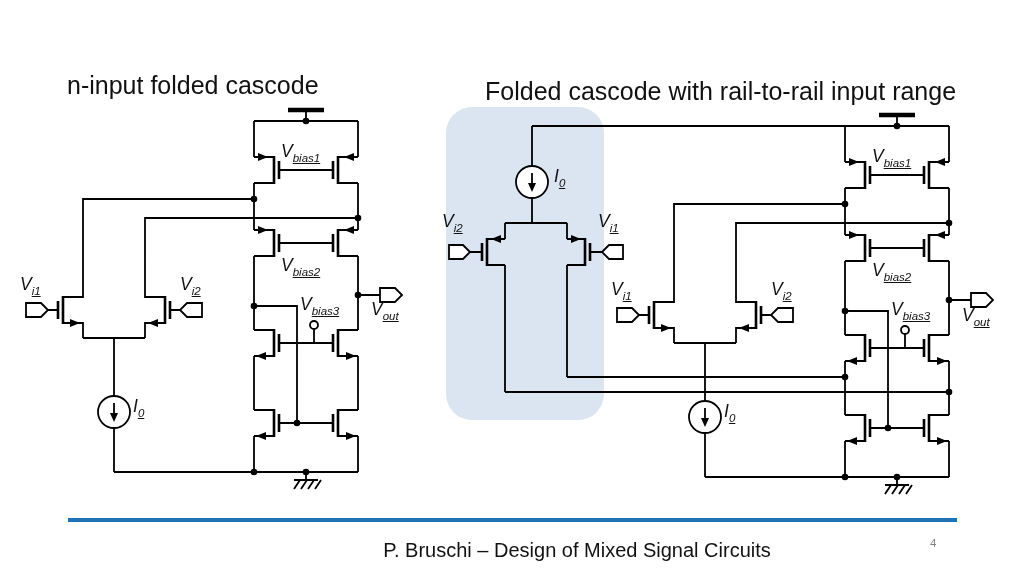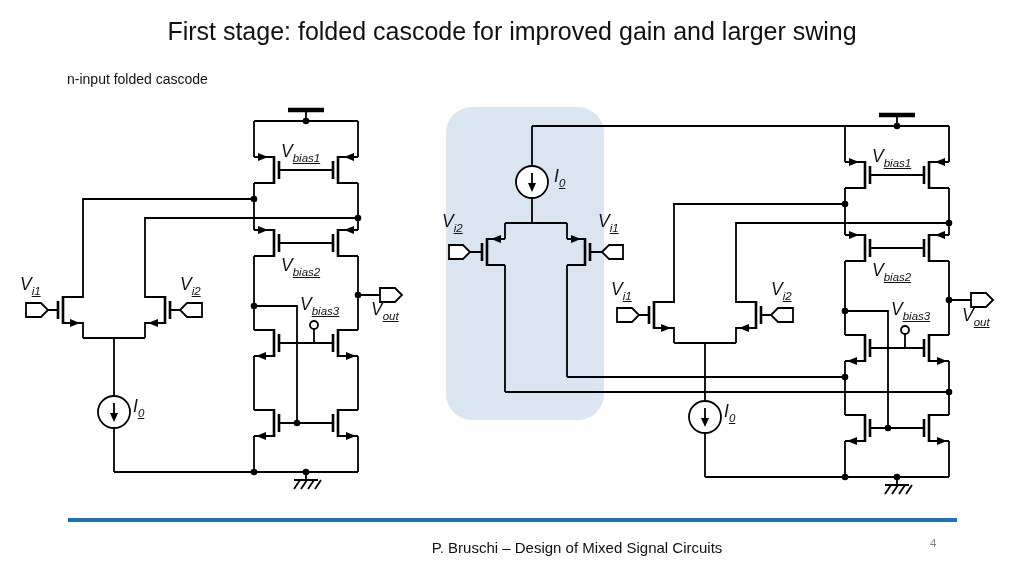--- a/index.html
+++ b/index.html
@@ -1,35 +1,35 @@
 <!DOCTYPE html>
 <html><head>
 <meta charset="utf-8">
 <style>
   html,body{margin:0;padding:0;background:#ffffff;}
   .slide{position:relative;width:1024px;height:576px;background:#ffffff;overflow:hidden;
          font-family:"Liberation Sans",sans-serif;color:#111;}
   .title{position:absolute;top:17px;left:0;width:100%;text-align:center;font-size:25px;}
-  .caption{position:absolute;font-size:14px;}
+  .caption{position:absolute;font-size:25px;}
   .cap-left{left:67px;top:71px;}
   .cap-right{left:485px;top:77px;}
   .schem{position:absolute;left:0;top:0;}
   .clabel{position:absolute;font-size:17.5px;font-style:italic;white-space:nowrap;line-height:1;}
   .clabel sub{font-size:11.5px;font-style:italic;text-decoration:underline;}
   .divider{position:absolute;left:68px;top:518px;width:889px;height:3.5px;background:#1e73b5;}
-  .footer{position:absolute;left:277px;top:539px;width:600px;text-align:center;font-size:15px;}
+  .footer{position:absolute;left:277px;top:539px;width:600px;text-align:center;font-size:20px;}
   .pagenum{position:absolute;left:930px;top:537px;font-size:11.5px;color:#808080;}
 </style>
 </head>
 <body>
 
 <div class="slide">
 
-  <div class="title">First stage: folded cascode for improved gain and larger swing</div>
   <div class="caption cap-left">n-input folded cascode</div>
+  <div class="caption cap-right">Folded cascode with rail-to-rail input range</div>
 
   <svg class="schem" width="1024" height="576" viewBox="0 0 1024 576">
     <defs>
 
       <g id="core">
 
         <path fill="none" stroke="#000" stroke-width="1.8" d="
           M306 110 V121  M254 121 H358
           M254 121 V157 M254 157 H274 M254 183 H274 M254 183 V230 M254 230 H274
           M254 256 H274 M254 256 V330 M254 330 H274 M254 356 H274 M254 356 V410

